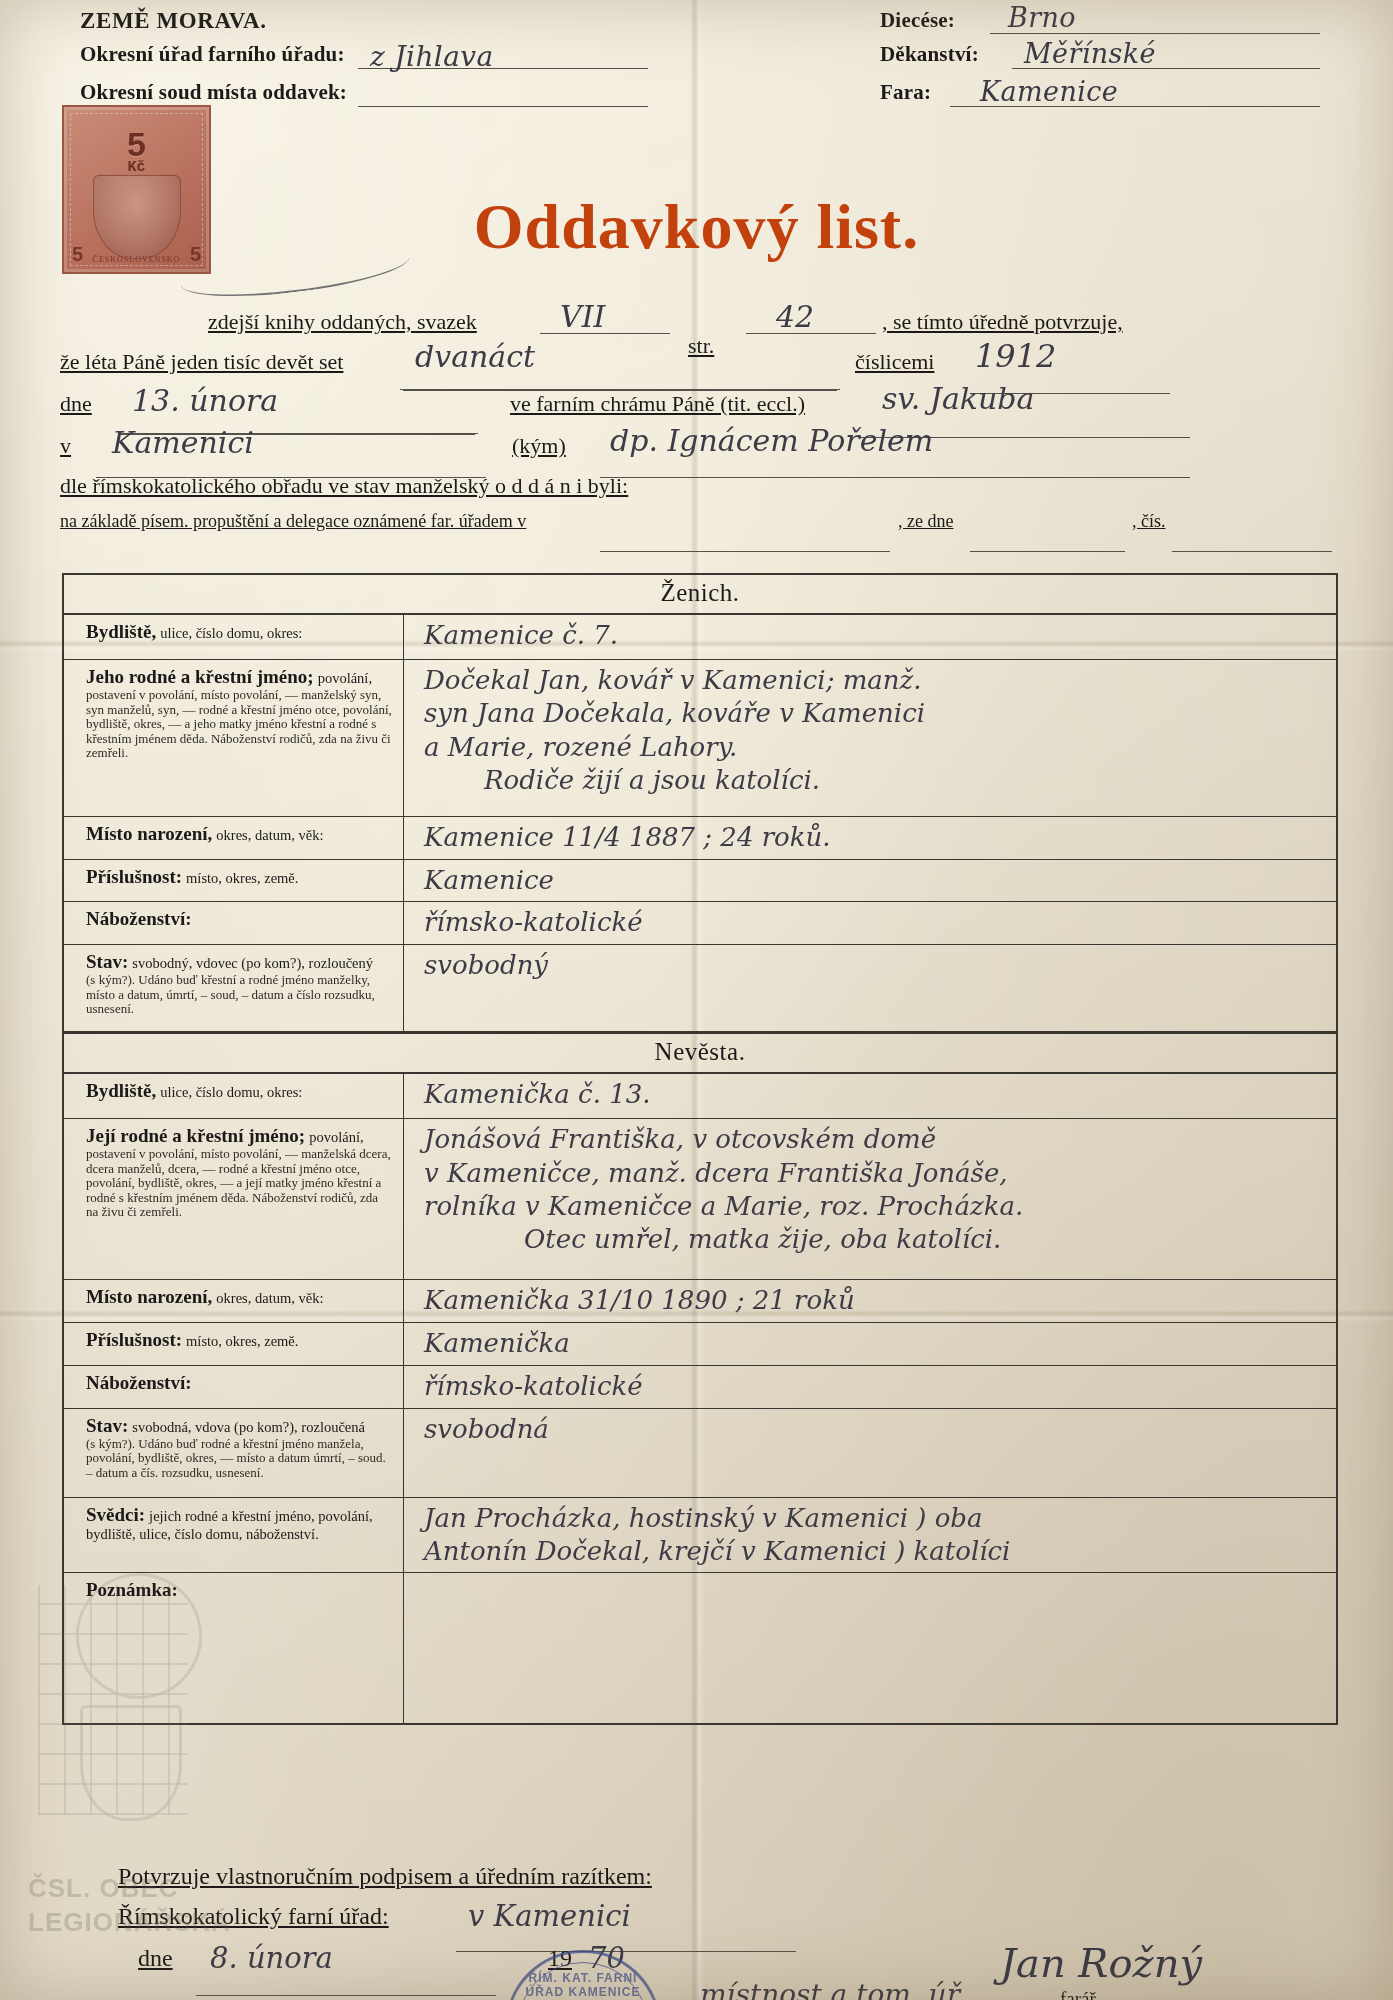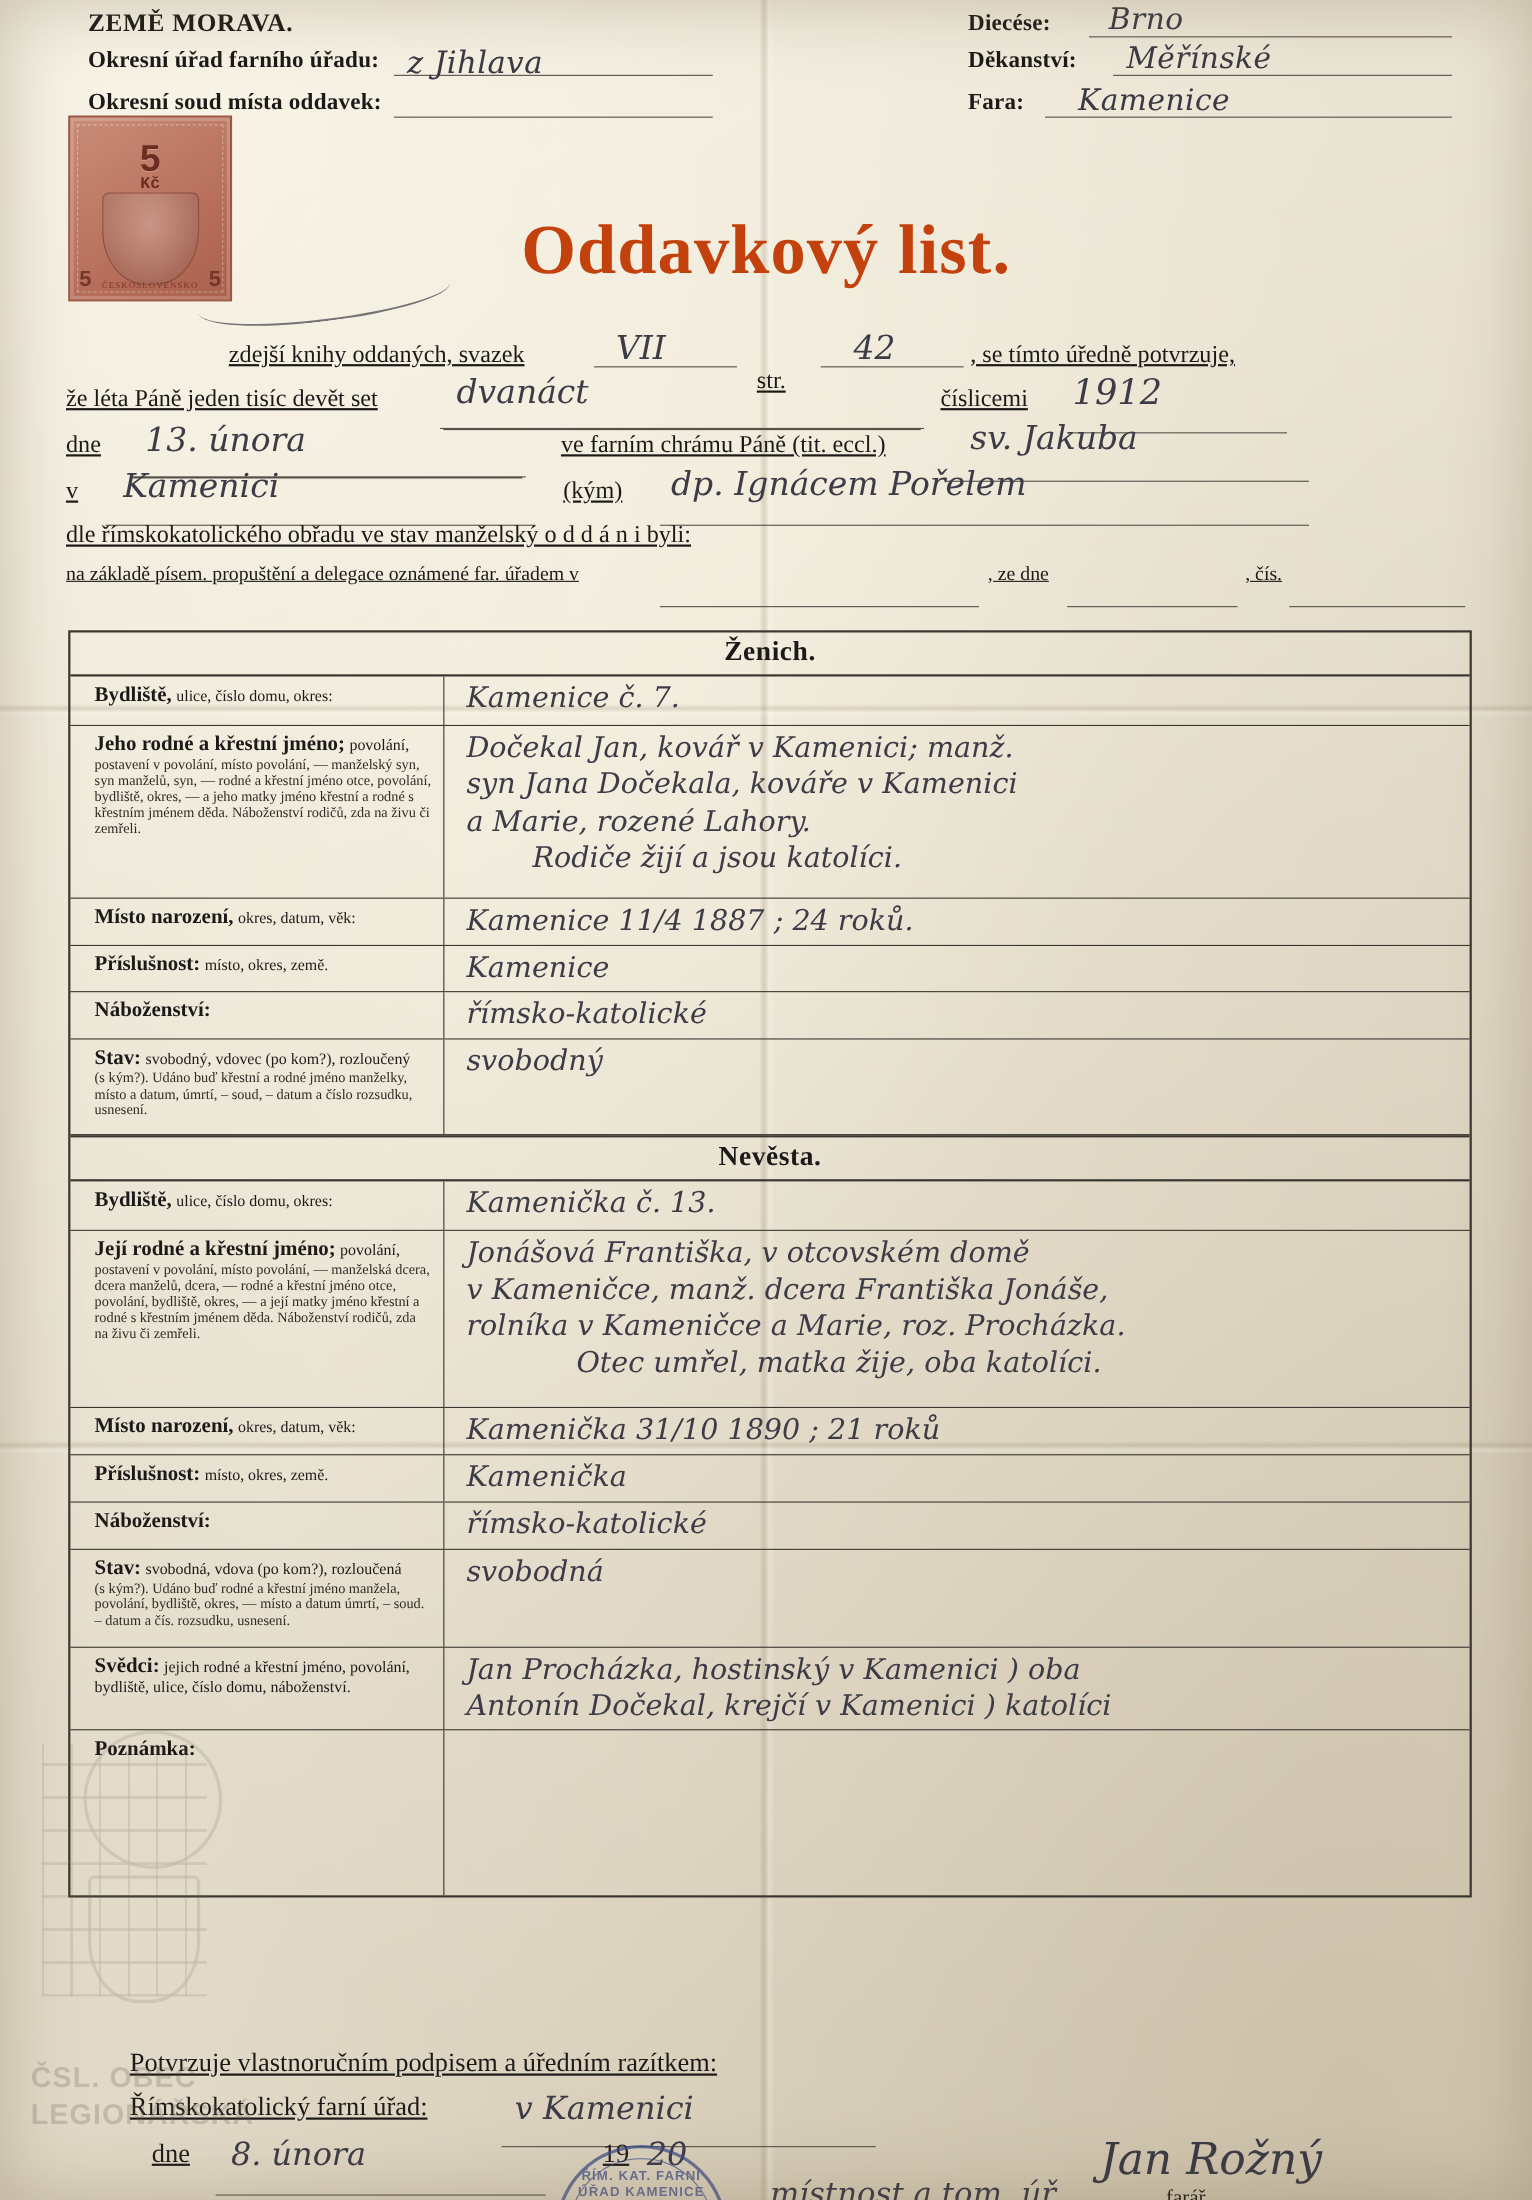--- a/index.html
+++ b/index.html
@@ -97,21 +97,21 @@
   .intro{position:absolute;left:60px;right:45px;top:305px;font-size:22px;}
   .irow{position:relative;height:44px;}
   .txt{position:absolute;white-space:nowrap;text-decoration:underline;}
   .fill{position:absolute;border-bottom:1px solid #55504a;height:26px;}
   .fill.dbl{border-bottom:1px solid #55504a;box-shadow:0 4px 0 -3px #55504a;}
   .hw{position:absolute;font-family:"DejaVu Serif",serif;font-style:italic;color:#3c3b46;}
 
   
   .tbl{position:absolute;left:62px;top:573px;width:1272px;border:2px solid #3a3730;}
   .band{
-    border-bottom:2px solid #3a3730;text-align:center;font-weight:700;font-size:25px;
+    border-bottom:2px solid #3a3730;text-align:center;font-weight:400;font-size:25px;
     padding:4px 0 6px;letter-spacing:.5px;
   }
   .row{display:flex;border-bottom:1px solid #3a3730;}
   .row:last-child{border-bottom:none;}
   .lab{
     width:340px;min-width:340px;border-right:1px solid #3a3730;
     padding:6px 10px 8px 22px;box-sizing:border-box;
   }
   .lab b{font-size:19px;}
   .lab .fine{font-size:14.5px;line-height:1.16;display:block;}
@@ -427,21 +427,21 @@
     <div class="frow" style="height:42px;">
       <span class="txt" style="left:0;top:0;font-size:24px;">Římskokatolický farní úřad:</span>
       <span class="fill" style="left:338px;top:22px;width:340px;"></span>
       <span class="hw" style="left:350px;top:-4px;font-size:29px;">v Kamenici</span>
     </div>
     <div class="frow" style="height:42px;">
       <span class="txt" style="left:20px;top:0;font-size:24px;">dne</span>
       <span class="fill" style="left:78px;top:24px;width:300px;"></span>
       <span class="hw" style="left:92px;top:-4px;font-size:29px;">8. února</span>
       <span class="txt" style="left:430px;top:0;font-size:24px;">19</span>
-      <span class="hw" style="left:470px;top:-4px;font-size:29px;">20</span>
+      <span class="hw" style="left:470px;top:-4px;font-size:29px;">70</span>
     </div>
   </div>
 
   <div class="seal">
     <span class="st">ŘÍM. KAT. FARNÍ ÚŘAD KAMENICE</span>
   </div>
 
   <span class="sig" style="left:1000px;top:1940px;font-size:40px;">Jan Rožný</span>
   <span style="position:absolute;left:1060px;top:1988px;font-size:19px;">farář.</span>
   <span class="sig" style="left:700px;top:1978px;font-size:28px;">místnost a tom. úř.</span>

